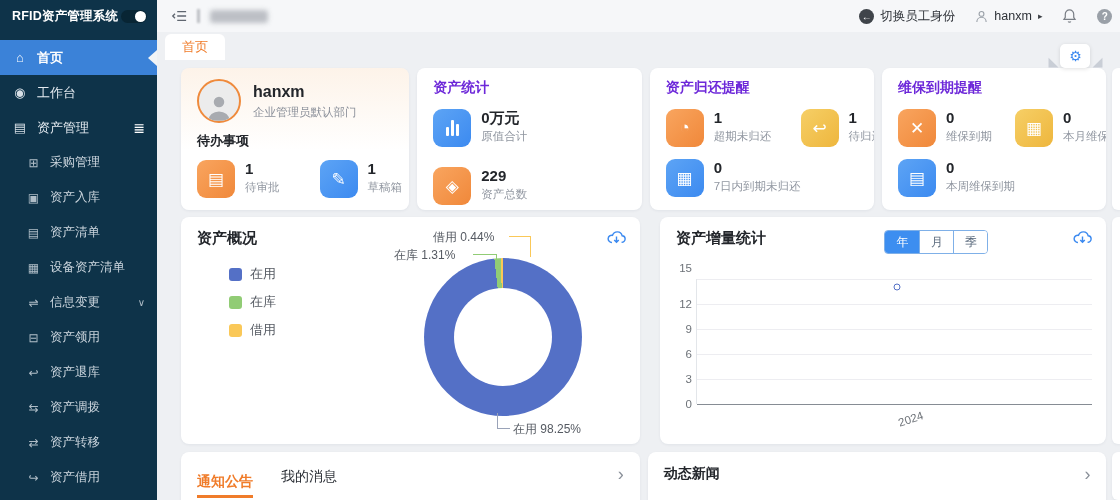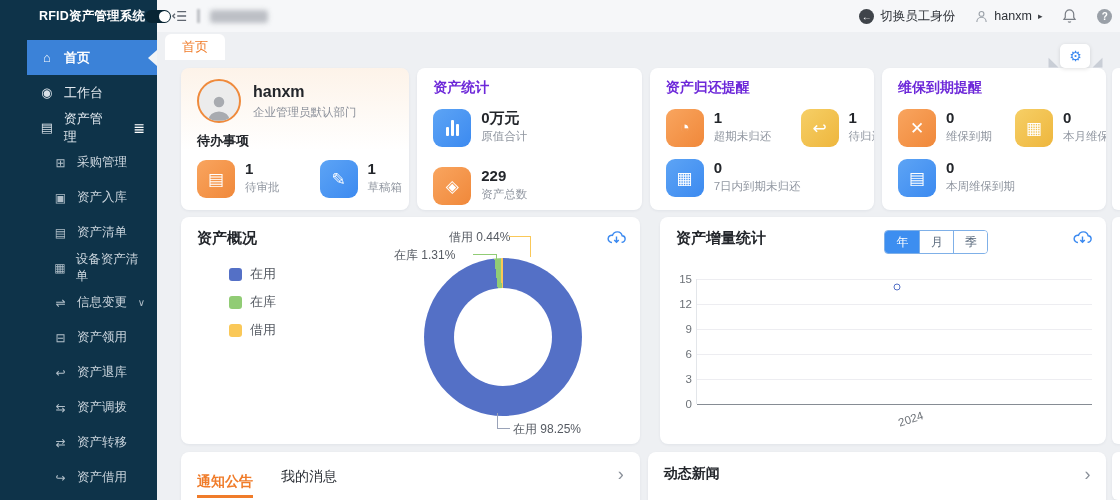--- a/index.html
+++ b/index.html
@@ -1,20 +1,20 @@
 <!DOCTYPE html>
 <html><head>
 <meta charset="utf-8">
 <style>
   * { margin:0; padding:0; box-sizing:border-box; }
   html,body { width:1120px; height:500px; overflow:hidden; font-family:"Liberation Sans",sans-serif; background:#eef0f3; }
   .app { display:flex; width:1120px; height:500px; }
 
   
-  .sidebar { width:157px; flex-shrink:0; background:#0e3349; color:#dfe7ee; position:relative; z-index:3;padding-left:27px; }
+  .sidebar { width:157px; flex-shrink:0; background:#0e3349; color:#dfe7ee; position:relative; z-index:3; }
   .sb-header { height:32px; display:flex; align-items:center; justify-content:space-between; padding:0 10px 0 12px; }
   .sb-title { font-size:12.5px; font-weight:bold; color:#fff; letter-spacing:.2px; white-space:nowrap; }
   .toggle { width:26px; height:13px; border-radius:7px; background:#082534; position:relative; cursor:pointer; flex-shrink:0; }
   .toggle::after { content:""; position:absolute; right:1px; top:1px; width:11px; height:11px; border-radius:50%; background:#fff; }
   .nav { margin-top:8px; }
   .side-item { height:35px; display:flex; align-items:center; gap:9px; padding:0 12px; font-size:13px; cursor:pointer; position:relative; color:#e3eaf0; }
   .side-item .g { width:16px; text-align:center; font-size:13px; opacity:.95; }
   .side-item.active { background:#3b82d8; color:#fff; font-weight:bold; }
   .side-item.active::after { content:""; position:absolute; right:0; top:50%; transform:translateY(-50%);
     border:8px solid transparent; border-right:9px solid #f2f4f6; border-left:none; }
@@ -78,21 +78,21 @@
   .dl-ic { position:absolute; right:14px; top:12px; cursor:pointer; }
 
   .legend { position:absolute; left:48px; top:48px; display:flex; flex-direction:column; gap:10px; }
   .lg-item { display:flex; align-items:center; gap:8px; font-size:13px; color:#555a62; cursor:pointer; }
   .chip { width:13px; height:13px; border-radius:3px; }
 
   .donut { position:absolute; left:243px; top:41px; width:158px; height:158px; border-radius:50%;
            background:conic-gradient(#5470c6 0deg 353.7deg,#91cc75 353.7deg 358.4deg,#fac858 358.4deg 360deg); }
   .donut::after { content:""; position:absolute; left:50%; top:50%; transform:translate(-50%,-50%); width:98px; height:98px; border-radius:50%; background:#fff; }
   .pie-label { position:absolute; font-size:12px; color:#555a62; white-space:nowrap; }
-  .pl-borrow { left:268px; top:12px; }
+  .pl-borrow { left:252px; top:12px; }
   .pl-stock  { left:213px; top:30px; }
   .pl-use    { left:332px; top:204px; }
   .lline { position:absolute; }
   .ll-borrow-h { left:328px; top:19px; width:22px; height:1px; background:#fac858; }
   .ll-borrow-v { left:349px; top:19px; width:1px; height:21px; background:#fac858; }
   .ll-stock-h  { left:292px; top:37px; width:24px; height:1px; background:#91cc75; }
   .ll-stock-v  { left:315px; top:37px; width:1px; height:8px; background:#91cc75; }
   .ll-use-v    { left:316px; top:196px; width:1px; height:16px; background:#9aa3b8; }
   .ll-use-h    { left:316px; top:211px; width:13px; height:1px; background:#9aa3b8; }
 
@@ -409,21 +409,21 @@
             <button class="on">年</button>
             <button>月</button>
             <button>季</button>
           </div>
           <span class="dl-ic">
             <svg width="19" height="17" viewBox="0 0 20 18">
                 <path d="M5.2 14.2 a3.8 3.8 0 1 1 .6-7.5 A5.3 5.3 0 0 1 16 7.2 a3.4 3.4 0 0 1-.6 6.8" fill="none" stroke="#3c8af0" stroke-width="1.5"></path>
                 <path d="M10 8 v6 M7.6 11.6 L10 14 l2.4-2.4" fill="none" stroke="#3c8af0" stroke-width="1.5"></path>
               </svg>
           </span>
-          <span class="ytick" style="top:56px">15</span>
+          <span class="ytick" style="top:45px">15</span>
           <span class="ytick" style="top:81px">12</span>
           <span class="ytick" style="top:106px">9</span>
           <span class="ytick" style="top:131px">6</span>
           <span class="ytick" style="top:156px">3</span>
           <span class="ytick" style="top:181px">0</span>
           <div class="plot">
             <div class="gline" style="top:0"></div>
             <div class="gline" style="top:25px"></div>
             <div class="gline" style="top:50px"></div>
             <div class="gline" style="top:75px"></div>

